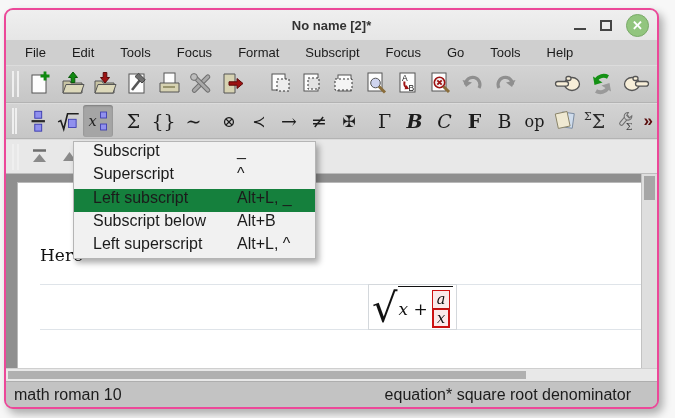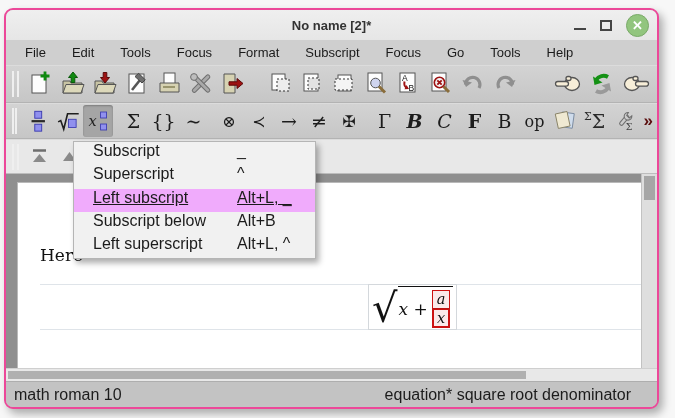--- a/index.html
+++ b/index.html
@@ -82,21 +82,21 @@
     align-items:center; font-size:16px; color:#1c1c1c; flex:0 0 auto; padding:0 8px; }
   .statusbar .left { flex:1; }
   .statusbar .right { margin-right:18px; }
 
   
   .dropdown { position:absolute; left:73px; top:141px; width:243px; background:#f1f1f1;
     border:1px solid #b5b5b5; box-shadow:3px 4px 6px rgba(0,0,0,.32); z-index:50; }
   .dd-item { height:23.3px; display:flex; align-items:flex-start; font-size:16px; color:#1b1b1b; }
   .dd-item .lbl { padding-left:19px; flex:1; }
   .dd-item .sc  { width:78px; }
-  .dd-item.hl { background:#f0abfc;text-decoration:underline; }
+  .dd-item.hl { background:#15803d; }
 </style>
 </head>
 <body>
 
 <div id="window">
 
   <div class="titlebar">
     <span class="title">No name [2]*</span>
     <div class="win-controls">
       <span class="btn-min"></span>

